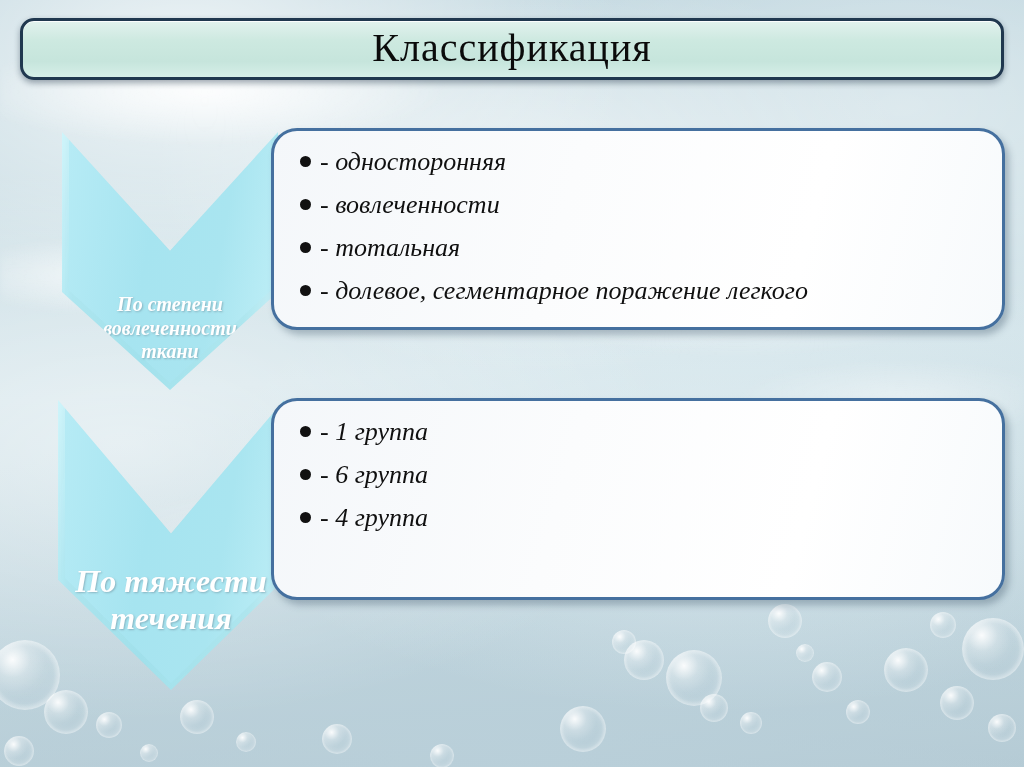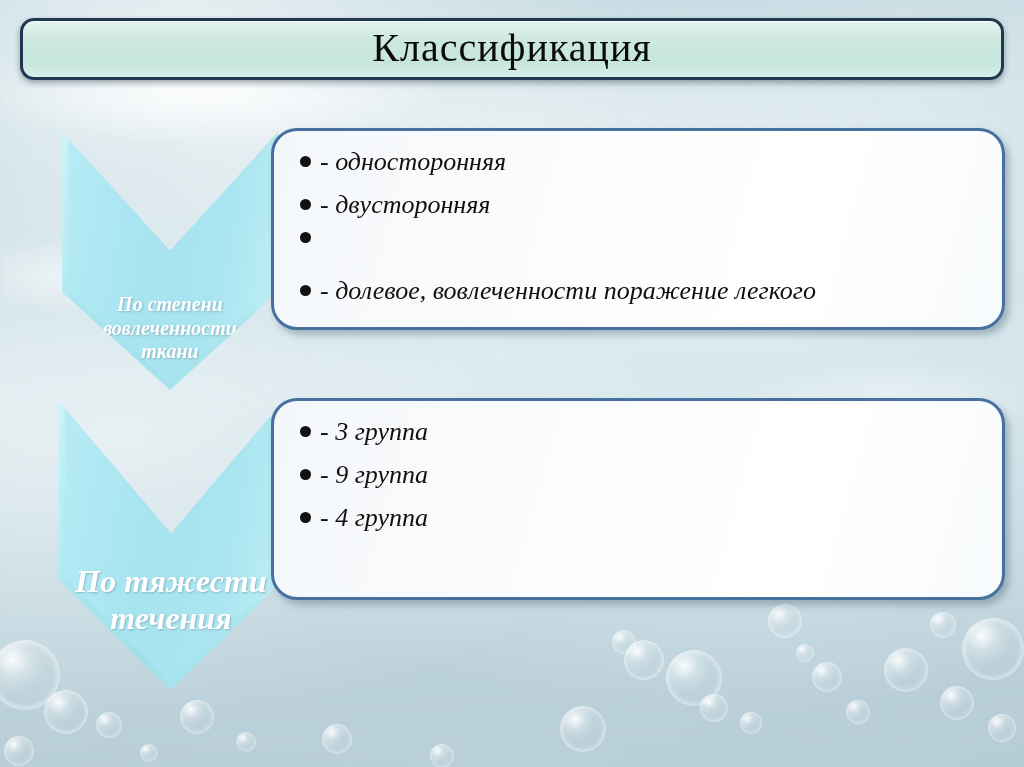--- a/index.html
+++ b/index.html
@@ -204,46 +204,47 @@
   </div>
 
   <div class="content-box" id="box-1">
     <ul class="bullets">
       <li>
         <span class="bullet-dot"></span>
         <span class="bullet-text">- односторонняя</span>
       </li>
       <li>
         <span class="bullet-dot"></span>
-        <span class="bullet-text">- двусторонняя</span>
-      </li>
-      <li>
-        <span class="bullet-dot"></span>
-      </li>
-      <li>
-        <span class="bullet-dot"></span>
-        <span class="bullet-text">- долевое, вовлеченности поражение легкого</span>
+        <span class="bullet-text">- вовлеченности</span>
+      </li>
+      <li>
+        <span class="bullet-dot"></span>
+        <span class="bullet-text">- тотальная</span>
+      </li>
+      <li>
+        <span class="bullet-dot"></span>
+        <span class="bullet-text">- долевое, сегментарное поражение легкого</span>
       </li>
     </ul>
   </div>
 
   <div class="chevron" id="chevron-2">
     <div class="chevron-inner"></div>
     <div class="chevron-label">По тяжести течения</div>
   </div>
 
   <div class="content-box" id="box-2">
     <ul class="bullets">
       <li>
         <span class="bullet-dot"></span>
-        <span class="bullet-text">- 3 группа</span>
-      </li>
-      <li>
-        <span class="bullet-dot"></span>
-        <span class="bullet-text">- 9 группа</span>
+        <span class="bullet-text">- 1 группа</span>
+      </li>
+      <li>
+        <span class="bullet-dot"></span>
+        <span class="bullet-text">- 6 группа</span>
       </li>
       <li>
         <span class="bullet-dot"></span>
         <span class="bullet-text">- 4 группа</span>
       </li>
     </ul>
   </div>
 
 </div>
 

